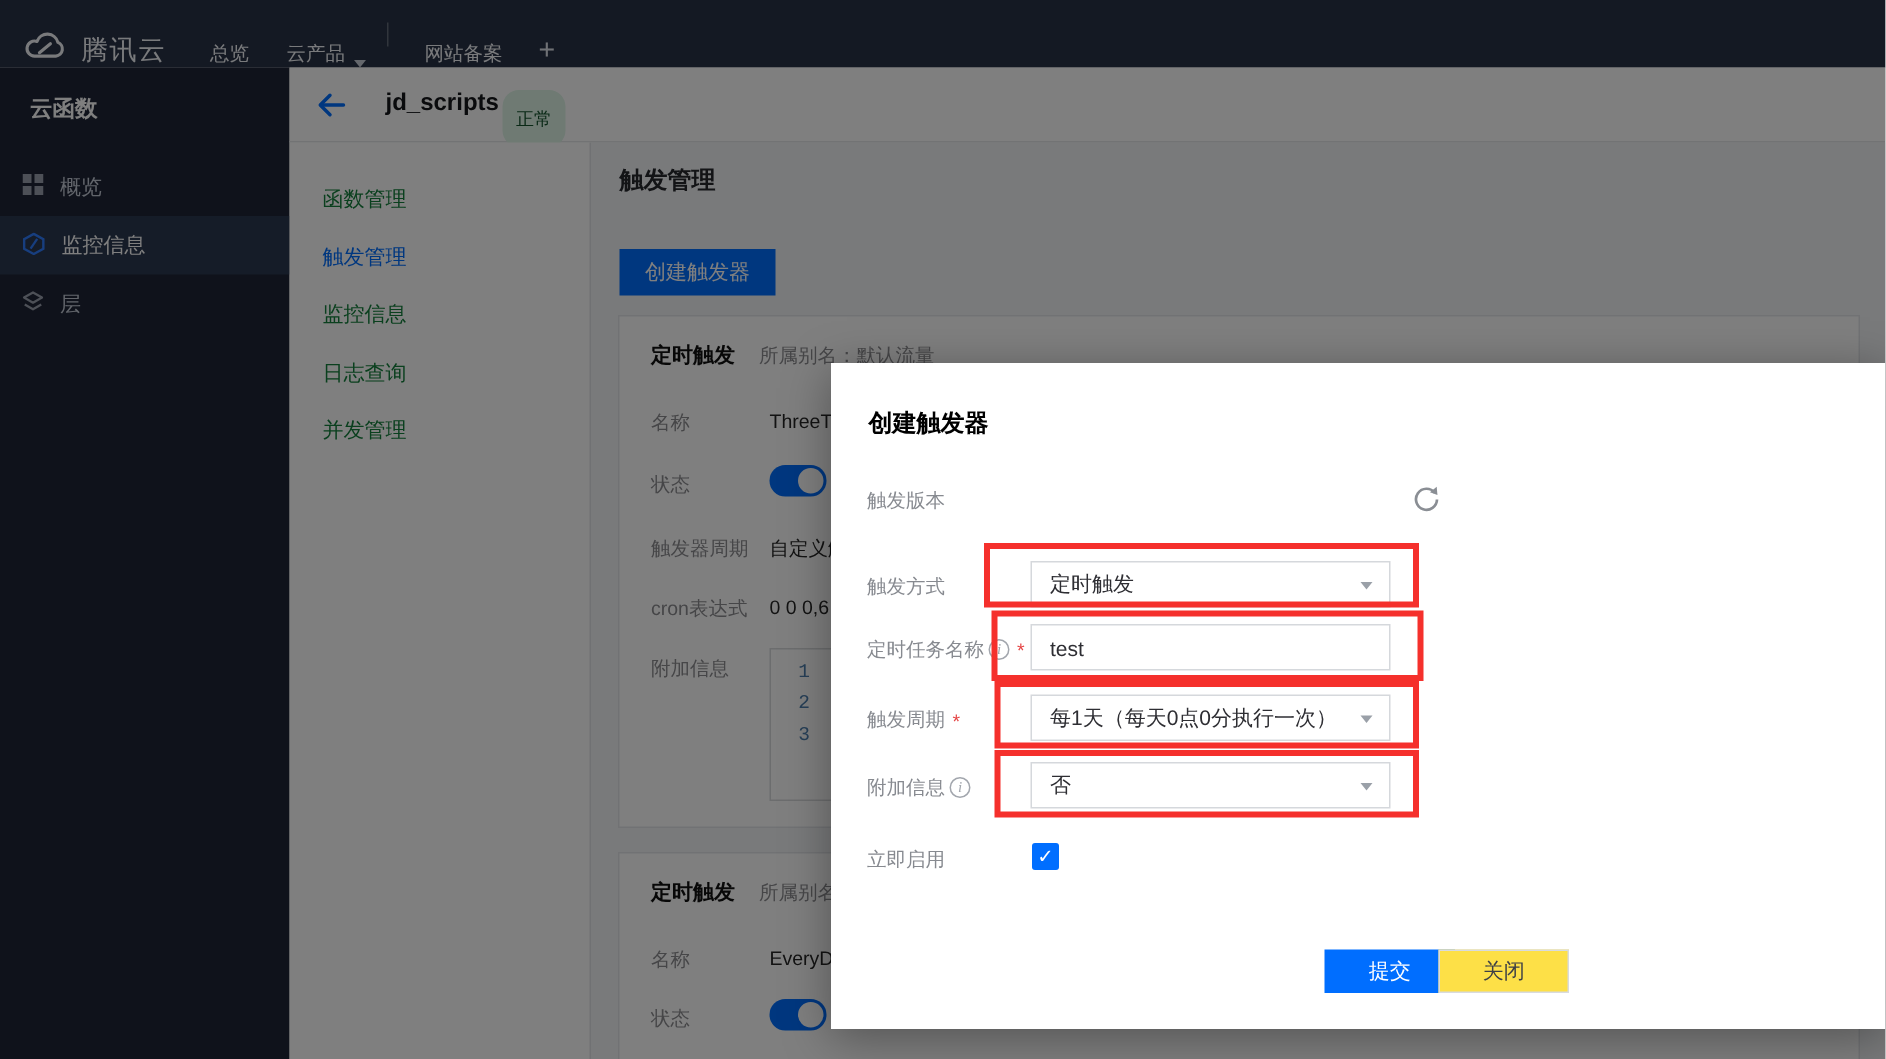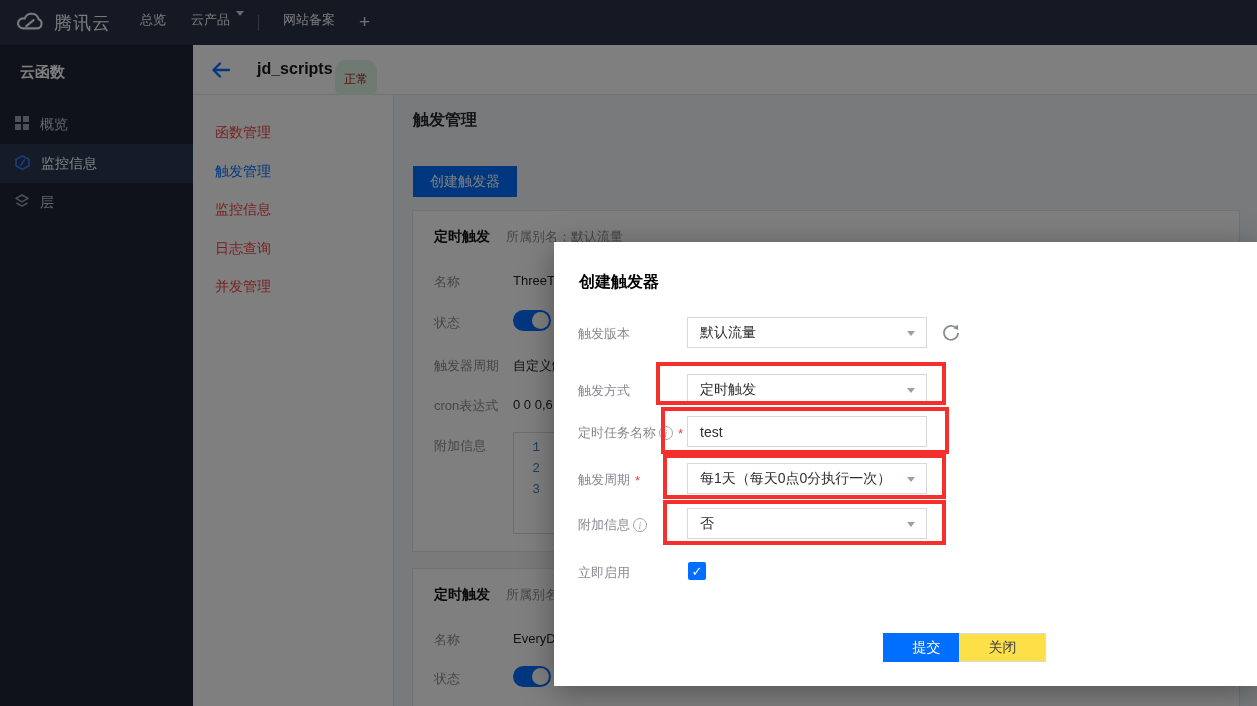--- a/index.html
+++ b/index.html
@@ -2,21 +2,21 @@
 <html><head>
 <meta charset="utf-8">
 <style>
   * { margin:0; padding:0; box-sizing:border-box; }
   html,body { width:1257px; height:706px; }
   body { font-family:"Liberation Sans","DejaVu Sans",sans-serif; }
   .stage { position:relative; width:1257px; height:706px; overflow:hidden; background:#f3f4f7; }
 
   
   .navbar { position:absolute; left:0; top:0; width:1257px; height:45px; background:#283246; z-index:1; }
-  .nv { position:absolute; top:11px; height:45px; display:flex; align-items:flex-start; color:#f2f4f8; font-size:13px; cursor:pointer; }
+  .nv { position:absolute; top:0; height:45px; display:flex; align-items:flex-end; color:#f2f4f8; font-size:13px; cursor:pointer; }
   .nv-logo { left:14px; gap:9px; }
   .nv-logo .logo-text { font-size:18px; letter-spacing:1px; }
   .nv-overview { left:140px; }
   .nv-products { left:191px; gap:6px; }
   .nv-divider { position:absolute; left:258px; top:15px; width:1px; height:16px; background:rgba(255,255,255,.28); }
   .nv-beian { left:283px; }
   .nv-plus { left:359px; font-size:19px; color:#dfe3ea; }
   .caret-down { width:0; height:0; border-left:4px solid transparent; border-right:4px solid transparent; border-top:5px solid #c9ced8; }
 
   
@@ -24,25 +24,25 @@
   .sb-title { padding:18px 0 0 20px; color:#ffffff; font-size:15px; font-weight:bold; }
   .sb-items { position:absolute; left:0; top:60px; width:100%; }
   .sitem { height:39px; display:flex; align-items:center; padding-left:15px; gap:11px; color:#c4cad6; font-size:14px; cursor:pointer; }
   .sitem.active { background:#2b3850; color:#ffffff; }
   .sitem svg { flex:0 0 auto; }
 
   
   .funcbar { position:absolute; left:193px; top:45px; width:1064px; height:50px; background:#ffffff; border-bottom:1px solid #e4e6e9; z-index:1; }
   .back-btn { position:absolute; left:16px; top:13px; width:24px; height:24px; cursor:pointer; }
   .func-name { position:absolute; left:64px; top:15px; font-size:16px; font-weight:bold; color:#15161a; }
-  .status-badge { position:absolute; left:142px; top:15px; height:38px; padding:0 9px; border-radius:11px; background:#def5e7; color:#b91c1c; font-size:12px; display:flex; align-items:center; }
+  .status-badge { position:absolute; left:142px; top:15px; height:38px; padding:0 9px; border-radius:11px; background:#def5e7; color:#14532d; font-size:12px; display:flex; align-items:center; }
 
   
   .subnav { position:absolute; left:193px; top:95px; width:201px; height:611px; background:#ffffff; border-right:1px solid #e1e3e6; z-index:1; }
-  .snitem { position:absolute; left:22px; font-size:14px; color:#ef4444; cursor:pointer; line-height:19px; }
+  .snitem { position:absolute; left:22px; font-size:14px; color:#15803d; cursor:pointer; line-height:19px; }
   .snitem.active { color:#006eff; }
 
   
   .content { position:absolute; left:394px; top:95px; width:863px; height:611px; background:#f3f4f7; z-index:1; }
   .page-title { position:absolute; left:19px; top:15px; font-size:16px; font-weight:bold; color:#26282d; }
   .create-btn { position:absolute; left:19px; top:71px; width:104px; height:31px; background:#006eff; color:#fff; font-size:14px; border:none; cursor:pointer; }
 
   .card { position:absolute; left:18px; width:828px; background:#ffffff; border:1px solid #e3e5e9; }
   .card1 { top:115px; height:342px; }
   .card2 { top:473px; height:260px; }
@@ -213,24 +213,20 @@
   </main>
 
   <div class="dim-overlay"></div>
 
   <section class="modal">
     <h2 class="m-title">创建触发器</h2>
 
     <div class="m-label" style="top:83px">
       <span>触发版本</span>
     </div>
-    <div class="m-field" style="top:75px">
-      <span>默认流量</span>
-      <span class="sel-caret"></span>
-    </div>
     <span class="refresh-btn">
       <svg width="20" height="20" viewBox="0 0 20 20">
         <path d="M15.5 5.5A7 7 0 1 0 17 10" fill="none" stroke="#8a8e94" stroke-width="1.8"></path>
         <polygon points="16.8,1.5 17.3,7 12.3,5.2" fill="#8a8e94"></polygon>
       </svg>
     </span>
 
     <div class="m-label" style="top:140px">
       <span>触发方式</span>
     </div>

